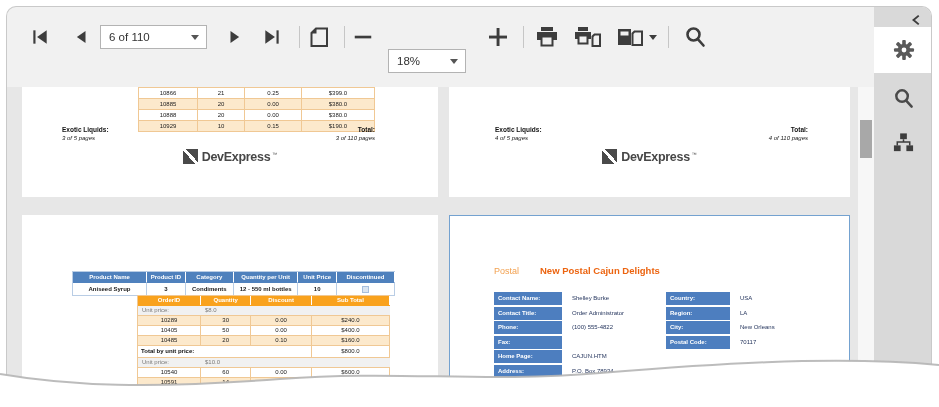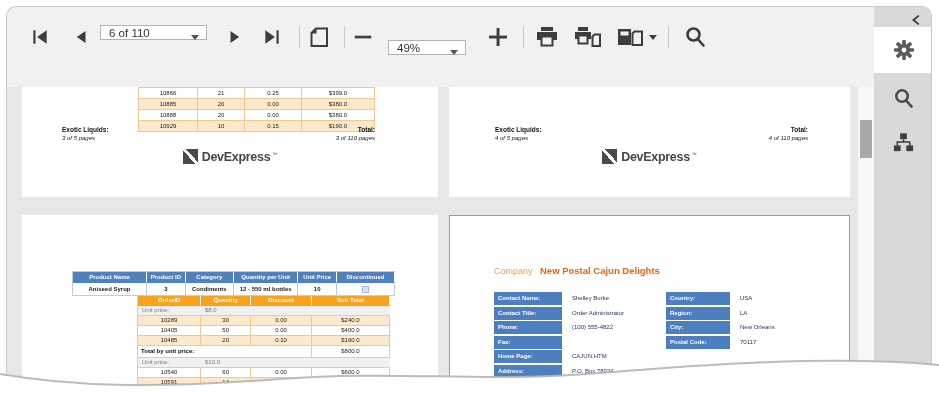--- a/index.html
+++ b/index.html
@@ -10,21 +10,21 @@
   
   .frame { position:absolute; left:6px; top:6px; width:926px; height:401px;
            background:#f1f1f1; border:1px solid #c9c9c9; border-bottom:none;
            border-radius:10px 10px 0 0; overflow:hidden; }
 
   
   .tb-item { position:absolute; top:19px; height:22px; display:flex; align-items:center; }
   .tbtn { background:none; border:none; cursor:pointer; padding:0; display:flex; align-items:center; }
   .tbtn svg { display:block; }
   .tsep { position:absolute; top:19px; width:1px; height:22px; background:#c6c6c6; }
-  .combo { background:#fff; border:1px solid #b3b3b3; height:15px; display:flex;
+  .combo { background:#fff; border:1px solid #b3b3b3; height:24px; display:flex;
            align-items:center; font-size:11.5px; color:#333; padding-left:8px; position:relative; }
   .combo .caret { position:absolute; right:7px; top:9px; width:0; height:0;
                   border-left:4px solid transparent; border-right:4px solid transparent;
                   border-top:5px solid #555; }
   .icon-fill { fill:#3d3d3d; } .icon-stroke { stroke:#3d3d3d; fill:none; }
 
   
   .content { position:absolute; left:0; top:80px; width:907px; height:321px; background:#e7e7e7; }
   .vscroll { position:absolute; left:851px; top:80px; width:16px; height:321px; background:#f7f7f7; }
   .vthumb { position:absolute; left:2px; top:33px; width:12px; height:38px; background:#a8a8a8; }
@@ -139,21 +139,21 @@
     </button>
 
     <div class="tsep" style="left:337px"></div>
 
     <button class="tbtn tb-item" style="left:345px">
       <svg width="22" height="22" viewBox="0 0 24 24">
           <rect class="icon-fill" x="3" y="10.6" width="18" height="2.9"></rect>
         </svg>
     </button>
     <div class="combo tb-item" style="left:381px; width:78px; top:18px">
-      <span>49%</span>
+      <span>18%</span>
       <span class="caret"></span>
     </div>
     <button class="tbtn tb-item" style="left:479px">
       <svg width="24" height="24" viewBox="0 0 24 24">
           <g class="icon-fill">
             <rect x="3" y="10.6" width="18" height="2.9"></rect>
             <rect x="10.6" y="3" width="2.9" height="18"></rect>
           </g>
         </svg>
     </button>
@@ -338,21 +338,21 @@
         <div class="r">
           <div class="oc1">10702</div>
           <div class="oc2">6</div>
           <div class="oc3">0.00</div>
           <div class="oc4">$60.0</div>
         </div>
       </div>
     </div>
 
     <div class="page selected" style="left:442px; top:128px; width:401px; height:193px;">
-      <div class="co-label">Company</div>
+      <div class="co-label">Postal</div>
       <div class="co-name">New Postal Cajun Delights</div>
 
       <div class="fgrid fgrid-l">
         <div class="lab">Contact Name:</div>
         <div class="val">Shelley Burke</div>
         <div class="lab">Contact Title:</div>
         <div class="val">Order Administrator</div>
         <div class="lab">Phone:</div>
         <div class="val">(100) 555-4822</div>
         <div class="lab">Fax:</div>

